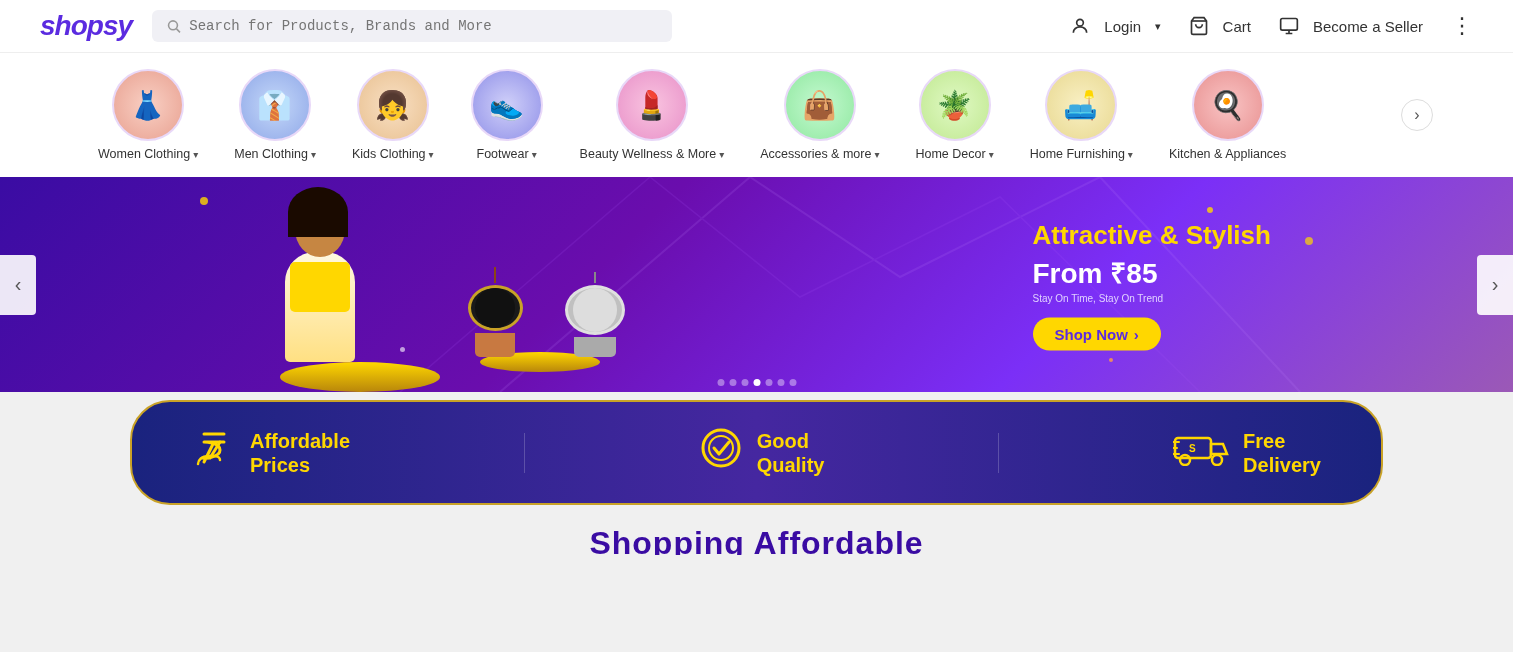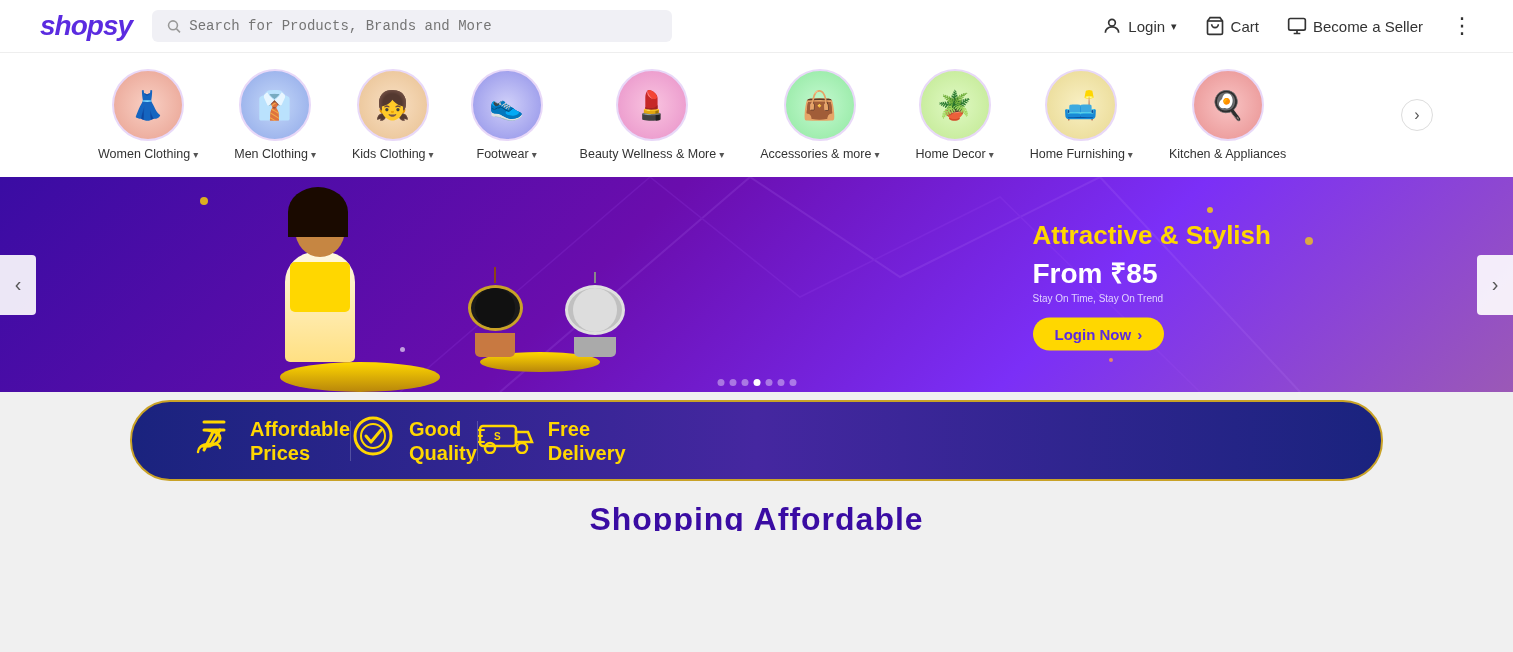--- a/index.html
+++ b/index.html
@@ -46,21 +46,21 @@
     .search-icon-svg { color: #999; }
     .header-actions {
       display: flex;
       align-items: center;
       gap: 28px;
       margin-left: auto;
     }
     .header-action {
       display: flex;
       align-items: center;
-      gap: 6px;
+      gap: 14px;
       font-size: 15px;
       color: #333;
       cursor: pointer;
       white-space: nowrap;
     }
     .header-action svg { width: 20px; height: 20px; }
     .more-dots {
       font-size: 22px;
       color: #333;
       cursor: pointer;
@@ -219,24 +219,24 @@
       background: rgba(255,255,255,0.4);
     }
     .dot.active { background: #fff; }
 
     
     .features-bar {
       margin: 0 130px;
       background: linear-gradient(90deg, #1a237e 0%, #4527a0 50%, #1a237e 100%);
       border-radius: 40px;
       border: 2px solid #c9a227;
-      padding: 12px 60px;
-      display: flex;
-      align-items: center;
-      justify-content: flex-start;
+      padding: 24px 60px;
+      display: flex;
+      align-items: center;
+      justify-content: space-between;
       margin-top: 8px;
     }
     .feature-item {
       display: flex;
       align-items: center;
       gap: 14px;
       color: #fff;
     }
     .feature-icon {
       font-size: 36px;
@@ -442,21 +442,21 @@
         </div>
         <div style="width:42px;height:28px;background:#aaa;border-radius:0 0 5px 5px;margin-top:2px;"></div>
       </div>
     </div>
 
     <div class="banner-text">
       <div class="banner-title">Attractive &amp; Stylish</div>
       <div class="banner-price">From ₹85</div>
       <div class="banner-subtitle">Stay On Time, Stay On Trend</div>
       <button class="shop-now-btn">
-        <span>Login Now</span>
+        <span>Shop Now</span>
         <span>›</span>
       </button>
     </div>
 
     <div class="banner-dots" id="banner-dots">
         <div class="dot"></div>
         <div class="dot"></div>
         <div class="dot"></div>
         <div class="dot active"></div>
         <div class="dot"></div>

